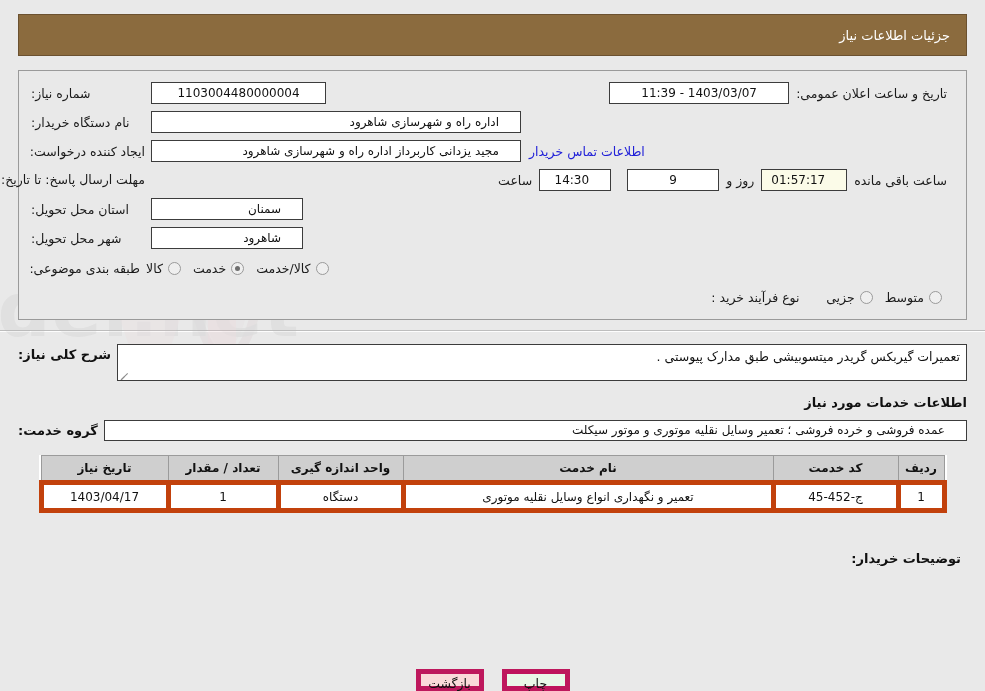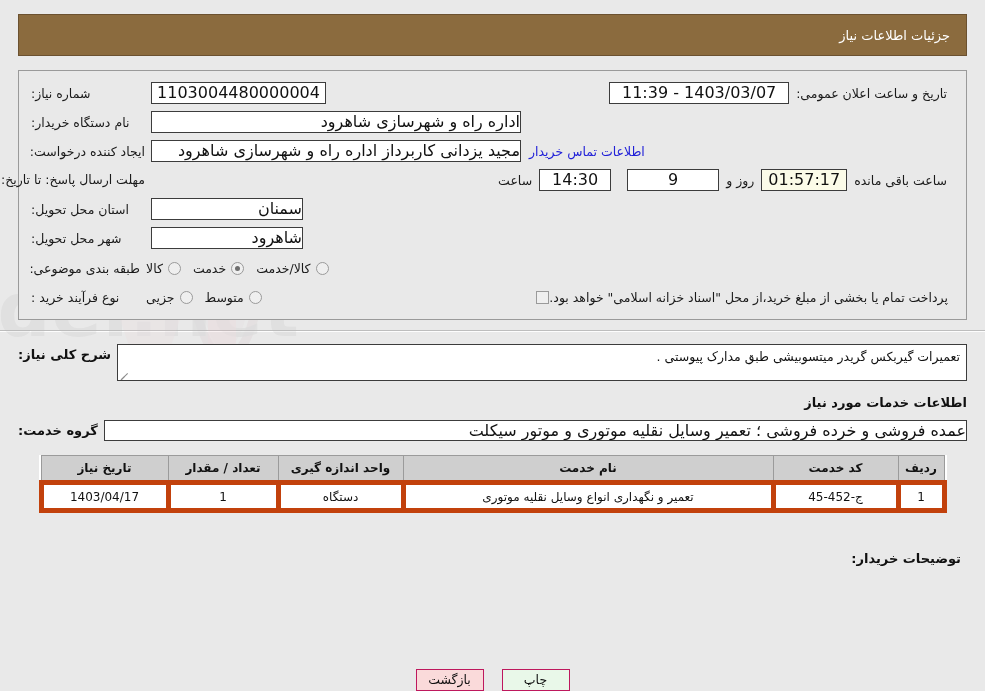--- a/index.html
+++ b/index.html
@@ -71,23 +71,23 @@
     padding-inline-start: 6px;
   }
   .lbl-wide { width: 120px; }
   .lbl-2line { line-height: 1.15; }
 
   .fld {
     background: #ffffff;
     border: 1px solid #3c3c3c;
     height: 22px;
     line-height: 20px;
-    font-size: 16px;
+    font-size: 12px;
     color: #111;
-    padding: 0 0;
+    padding: 0 21px;
     text-align: center;
     overflow: hidden;
     white-space: nowrap;
   }
   .fld.right { text-align: right; }
   .fld.timer {
     background: #fbfbe8;
   }
 
   .inline-lbl {
@@ -213,21 +213,21 @@
   
   .footer {
     position: absolute;
     left: 0; right: 0; bottom: 14px;
     display: flex;
     justify-content: center;
     gap: 18px;
     z-index: 2;
   }
   .btn {
-    border: 1px solid #be185d;
+    border: 5px solid #be185d;
     height: 22px;
     min-width: 68px;
     font-size: 12.5px;
     color: #111;
     cursor: pointer;
     font-family: inherit;
     padding: 0 4px;
     line-height: 20px;
   }
   .btn.print { background: #e9f8e9; }
@@ -331,24 +331,20 @@
         </div>
         <div class="radio-wrap">
           <span class="radio"></span>
           <span class="radio-txt">کالا</span>
         </div>
         <span class="lbl lbl-wide" style="width:115px;">طبقه بندی موضوعی:</span>
       </div>
     </div>
 
     <div class="row" style="margin-bottom:2px;">
-      <div style="flex:1 1 auto; display:flex; align-items:center; justify-content:flex-start; padding-inline-end:6px;">
-        <span class="radio-txt" style="padding-inline-start:6px;">پرداخت تمام یا بخشی از مبلغ خرید،از محل "اسناد خزانه اسلامی" خواهد بود.</span>
-        <span class="chk"></span>
-      </div>
       <div style="display:flex; align-items:center;">
         <div class="radio-wrap">
           <span class="radio"></span>
           <span class="radio-txt">متوسط</span>
         </div>
         <div class="radio-wrap">
           <span class="radio"></span>
           <span class="radio-txt">جزیی</span>
         </div>
         <span class="lbl lbl-wide" style="width:115px;">نوع فرآیند خرید :</span>

